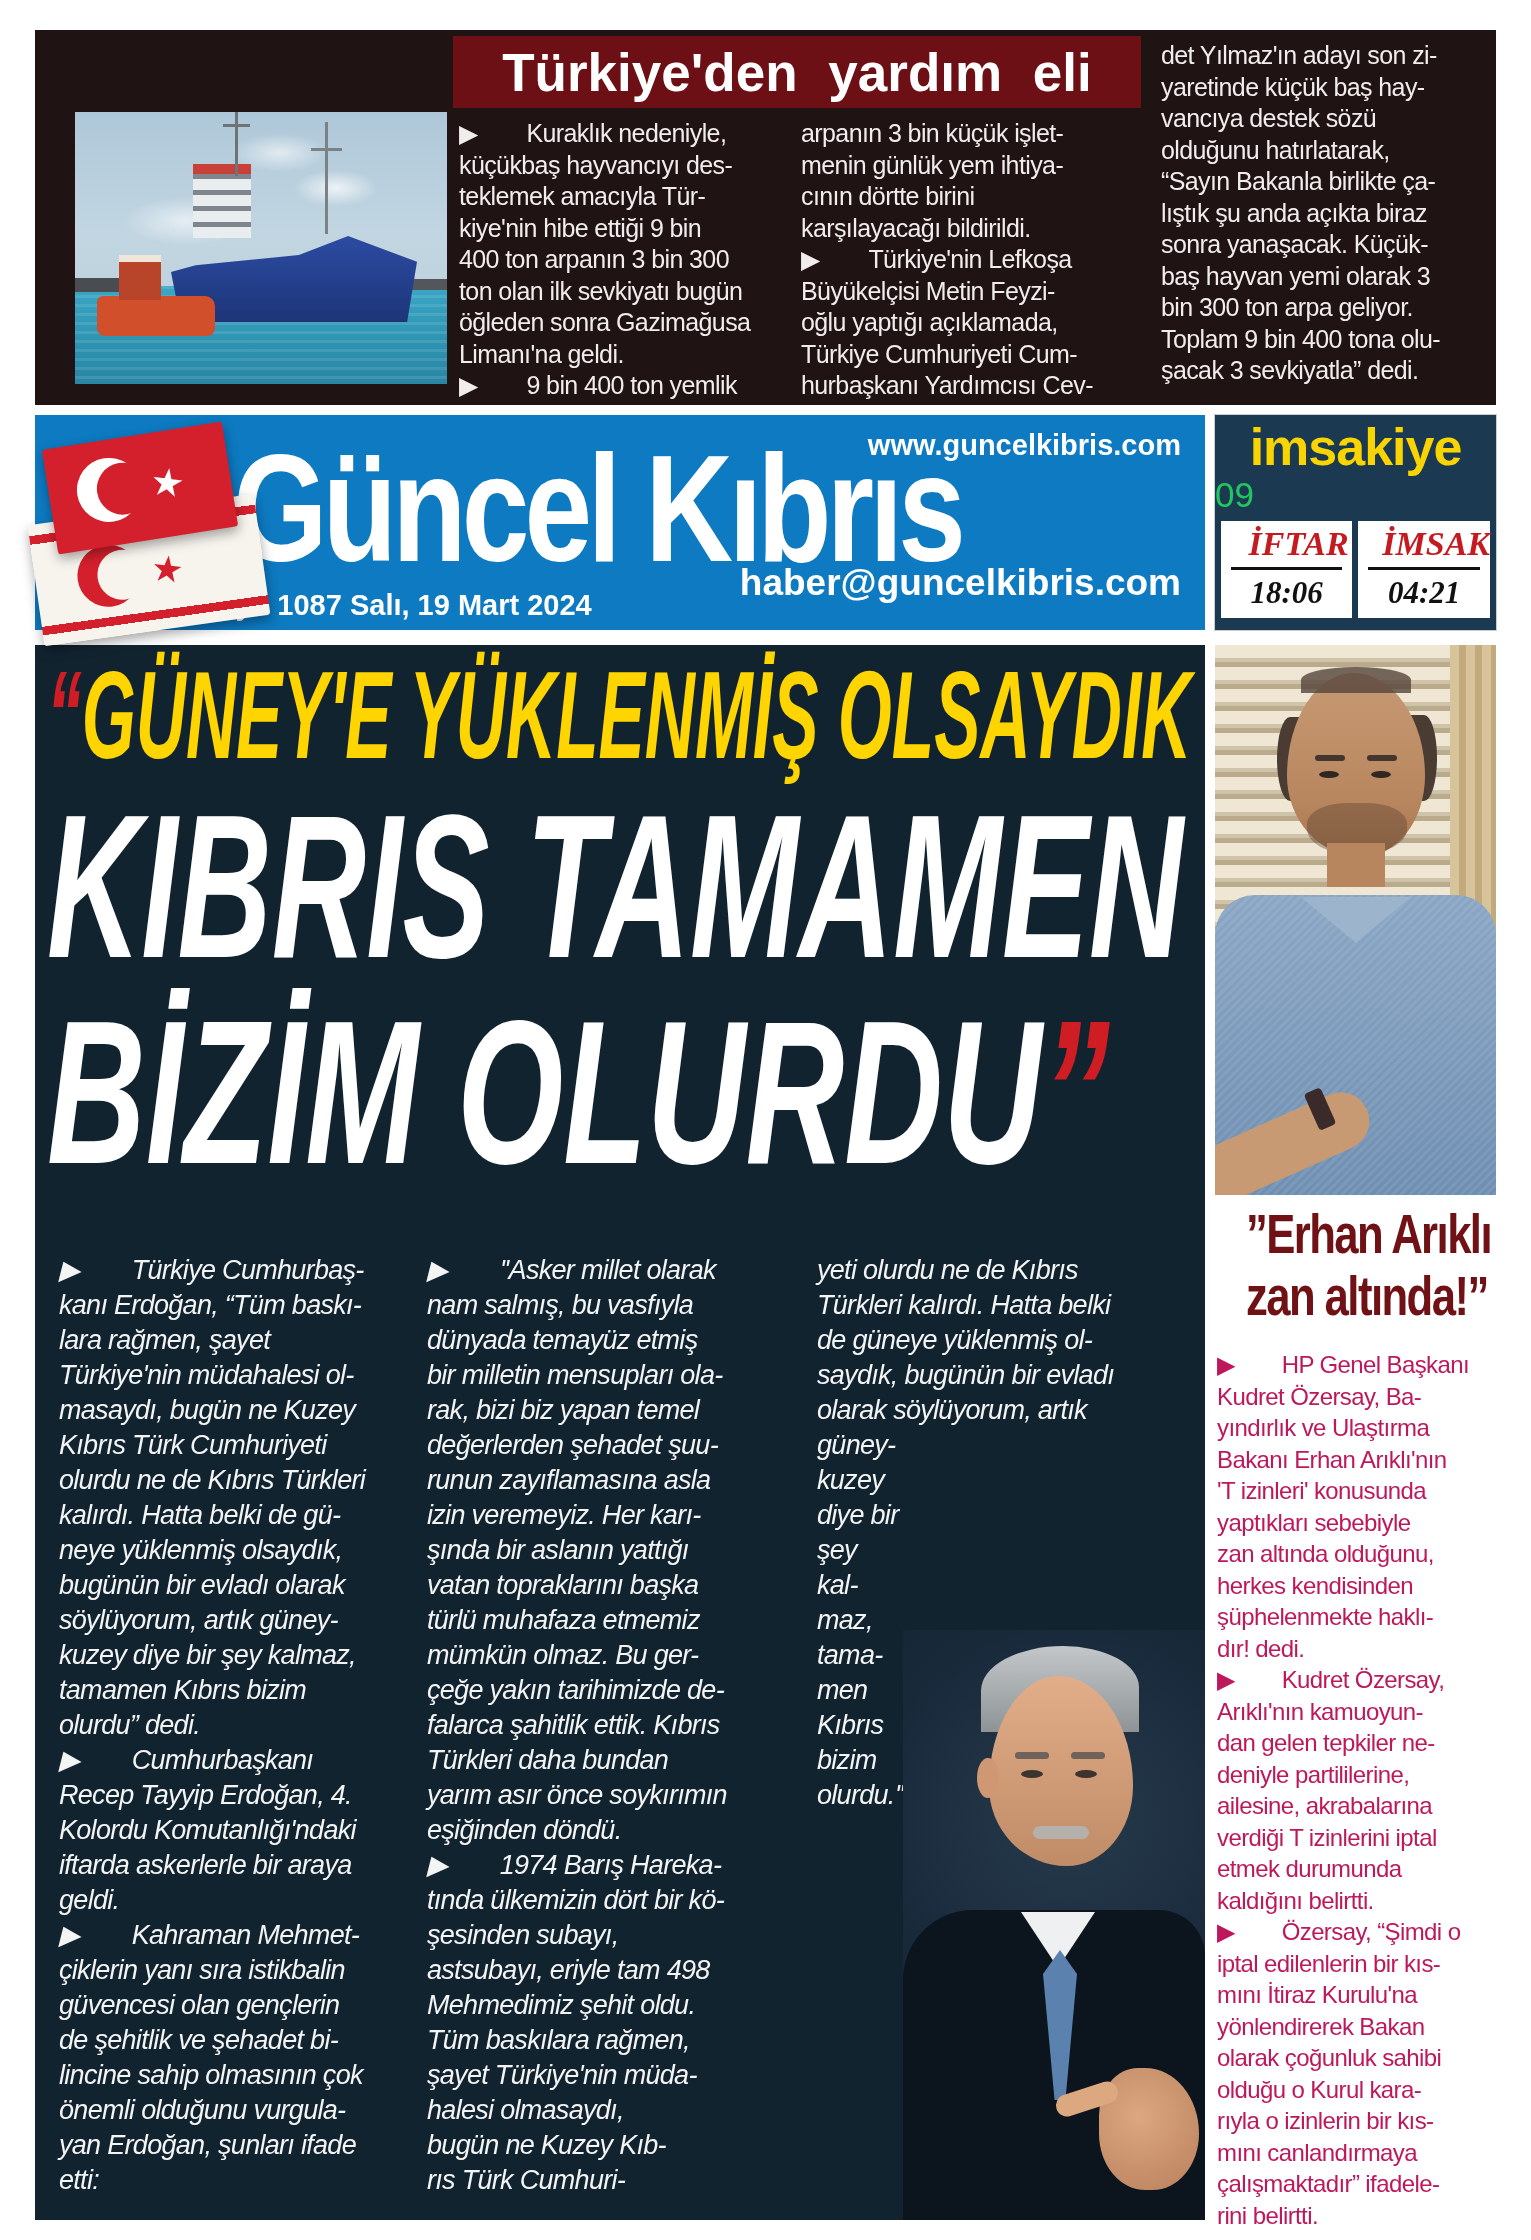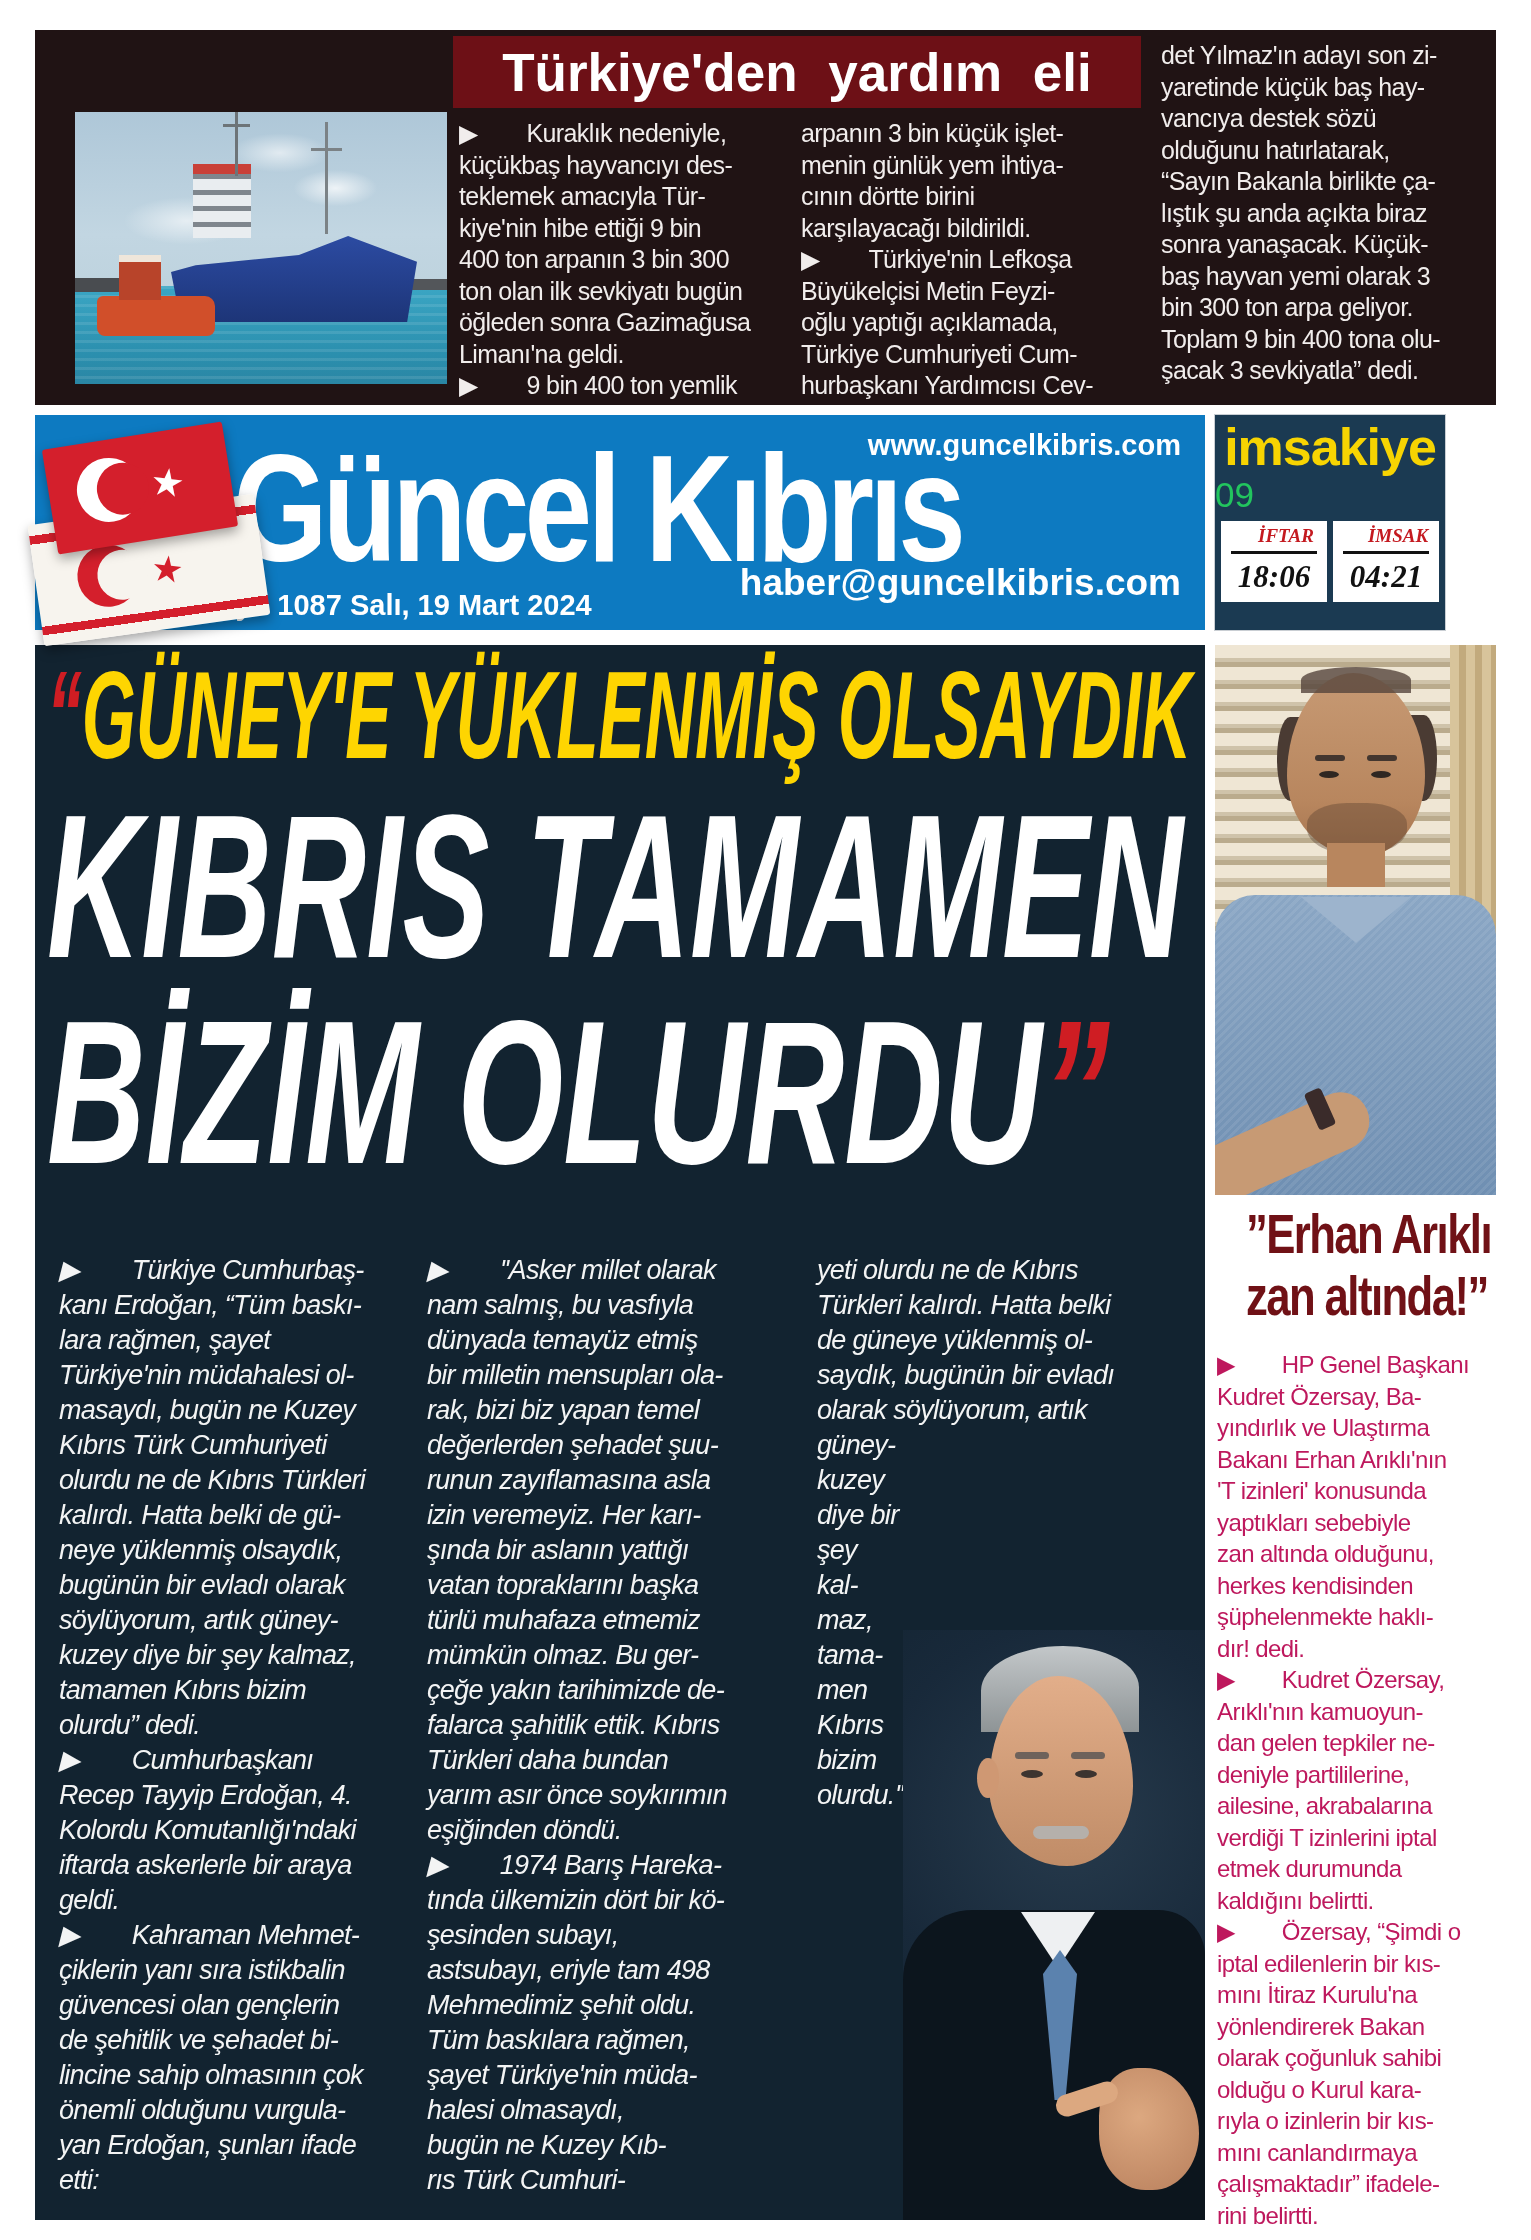--- a/index.html
+++ b/index.html
@@ -57,26 +57,26 @@
   .flag-tr .cres-o{left:28px;top:18px;width:64px;height:64px;background:#fff;}
   .flag-tr .cres-i{left:48px;top:25px;width:52px;height:52px;background:#d41f2c;}
   .flag-tr .star{left:102px;top:30px;color:#fff;font-size:38px;transform:rotate(16deg);}
   .flag-trnc{left:0px;top:94px;width:228px;height:122px;transform:rotate(-8deg);z-index:2;
       background:linear-gradient(180deg,#f7f4ee 0 9%,#d41f2c 9% 16%,#f7f4ee 16% 84%,#d41f2c 84% 91%,#f7f4ee 91% 100%);}
   .flag-trnc .cres-o{left:42px;top:30px;width:62px;height:62px;background:#d41f2c;}
   .flag-trnc .cres-i{left:62px;top:37px;width:50px;height:50px;background:#f7f4ee;}
   .flag-trnc .star{left:116px;top:42px;color:#d41f2c;font-size:36px;transform:rotate(14deg);}
 
   
-  .imsakiye{position:absolute;left:1215px;top:415px;width:230px;height:215px;background:#1b3a52;outline:1px solid #c9ced3;}
+  .imsakiye{position:absolute;left:1215px;top:415px;width:281px;height:215px;background:#1b3a52;outline:1px solid #c9ced3;}
   .ims-title{text-align:center;color:#f7d402;font-size:52px;font-weight:bold;margin-top:2px;letter-spacing:-1px;}
   .ims-day{color:#22c55e;font-size:35px;font-weight:normal;margin-top:-2px;}
   .ims-cells{display:flex;gap:6px;margin:6px 6px 0;}
   .ims-cell{flex:1;background:#fff;text-align:center;padding:4px 0 7px;}
-  .ims-label{font-family:"Liberation Serif",serif;font-style:italic;font-weight:bold;color:#c41a20;font-size:19px;margin-left:24px;}
+  .ims-label{font-family:"Liberation Serif",serif;font-style:italic;font-weight:bold;color:#c41a20;font-size:34px;margin-left:24px;}
   .ims-rule{height:3px;background:#111;margin:4px 10px 5px;}
   .ims-time{font-family:"Liberation Serif",serif;font-style:italic;font-weight:bold;color:#111;font-size:31px;}
 
   
   .main-box{position:absolute;left:35px;top:645px;width:1170px;height:1575px;background:#122330;overflow:hidden;font-style:italic;}
   .hl{position:absolute;left:12px;white-space:nowrap;font-weight:bold;transform-origin:left top;}
   .hl .q{color:#cf1d23;}
   .hl1{top:4px;font-size:124px;line-height:132px;color:#fed501;transform:scaleX(.56);}
   .hl2{top:140px;font-size:204px;line-height:202px;color:#ffffff;transform:scaleX(.64);}
   .hl3{top:346px;font-size:204px;line-height:202px;color:#ffffff;transform:scaleX(.67);}

